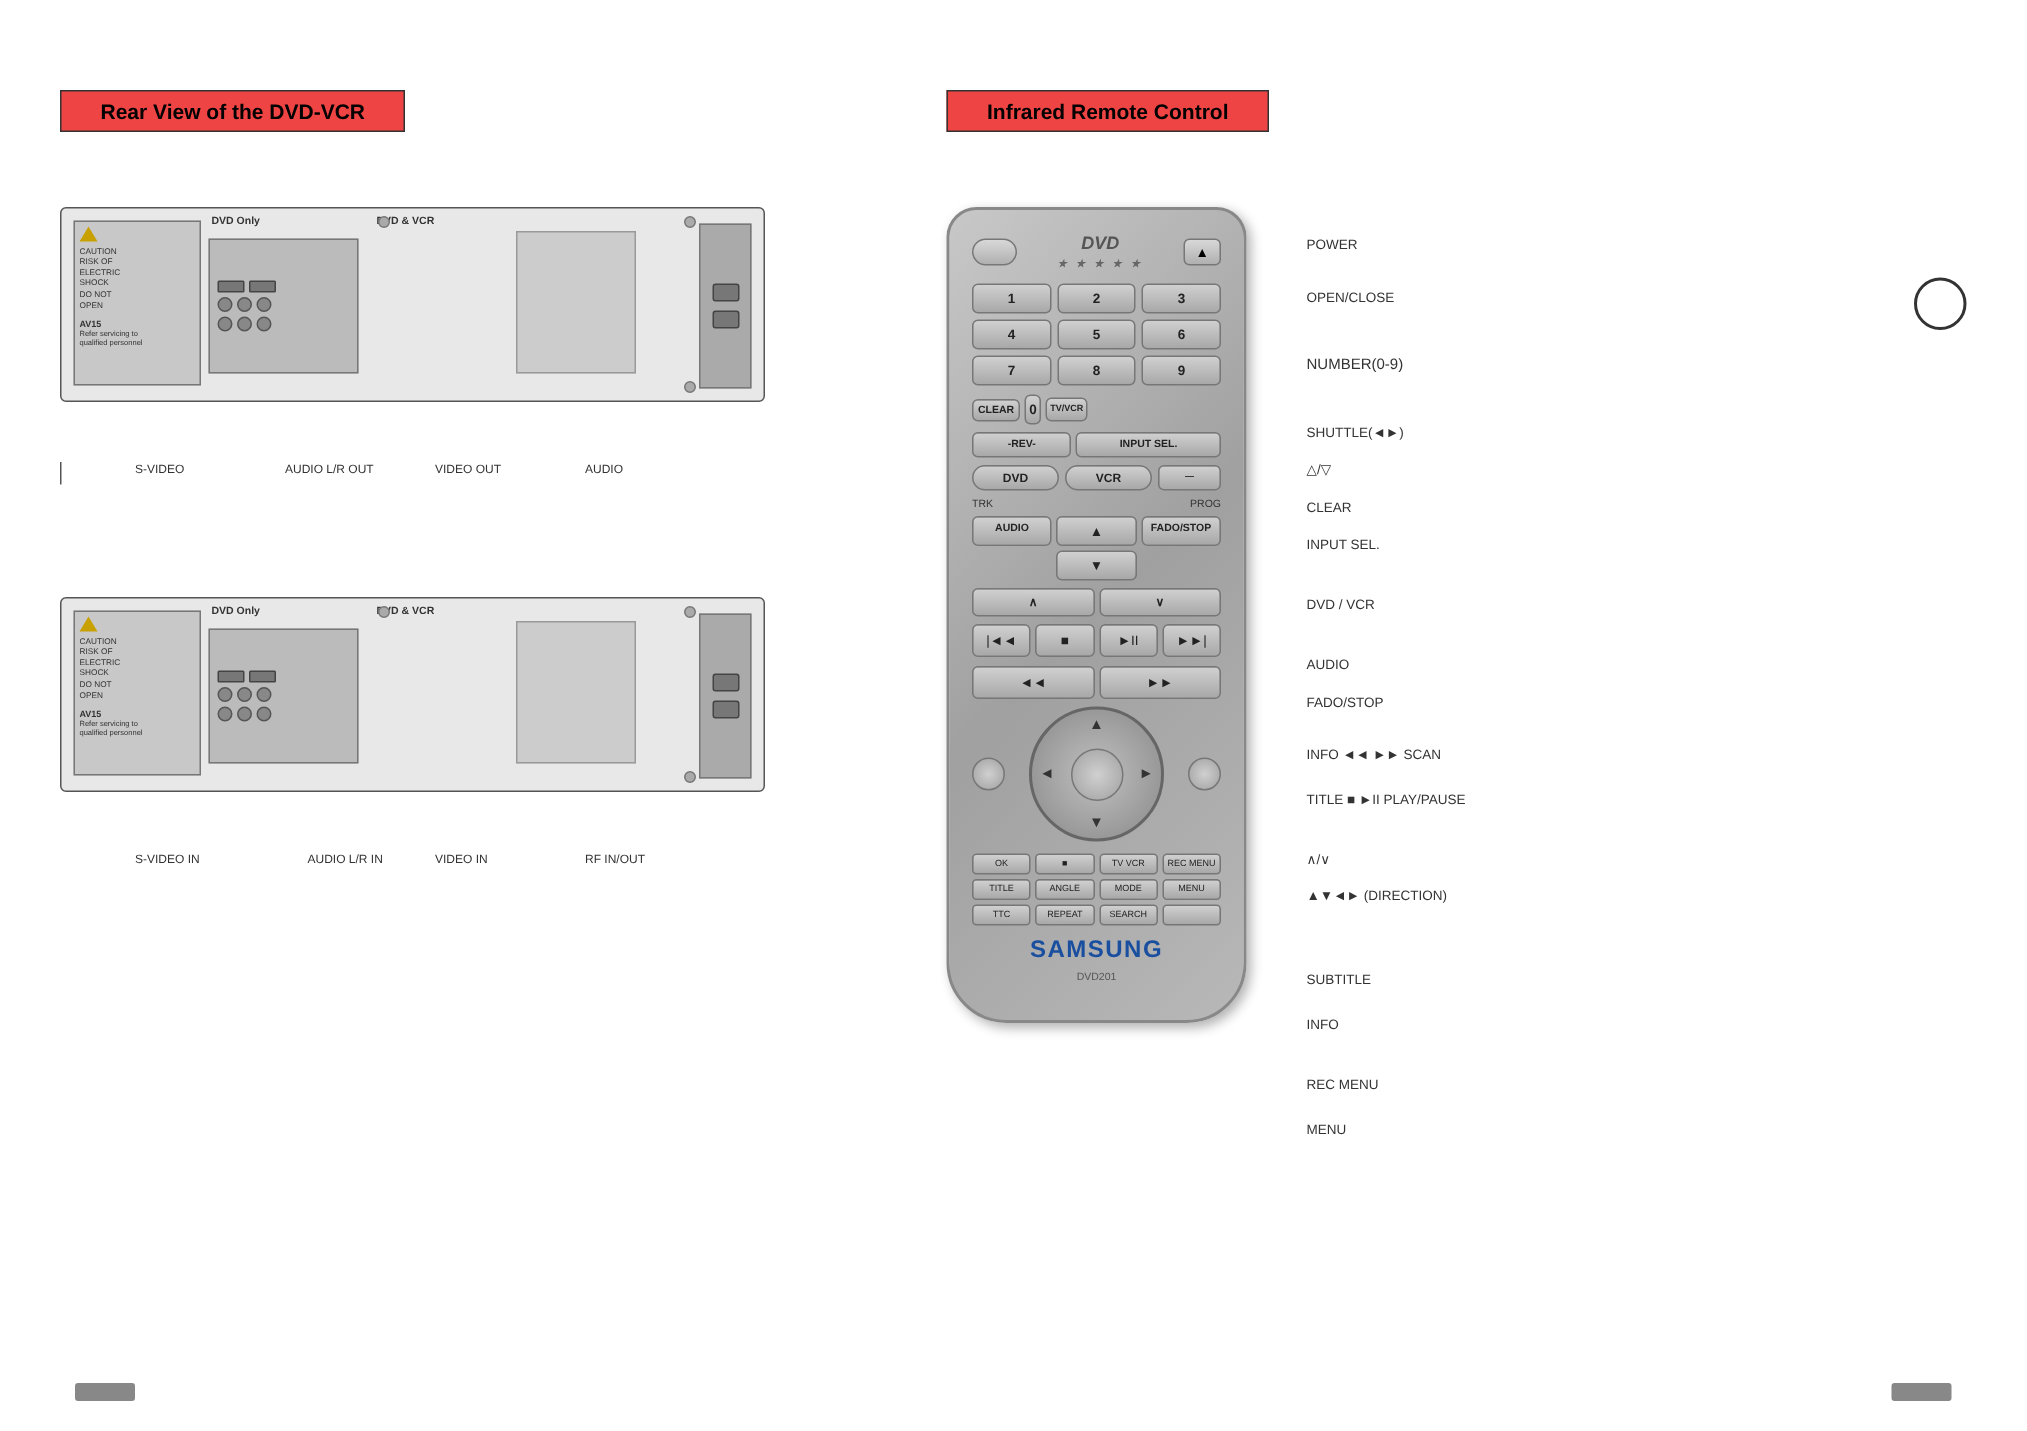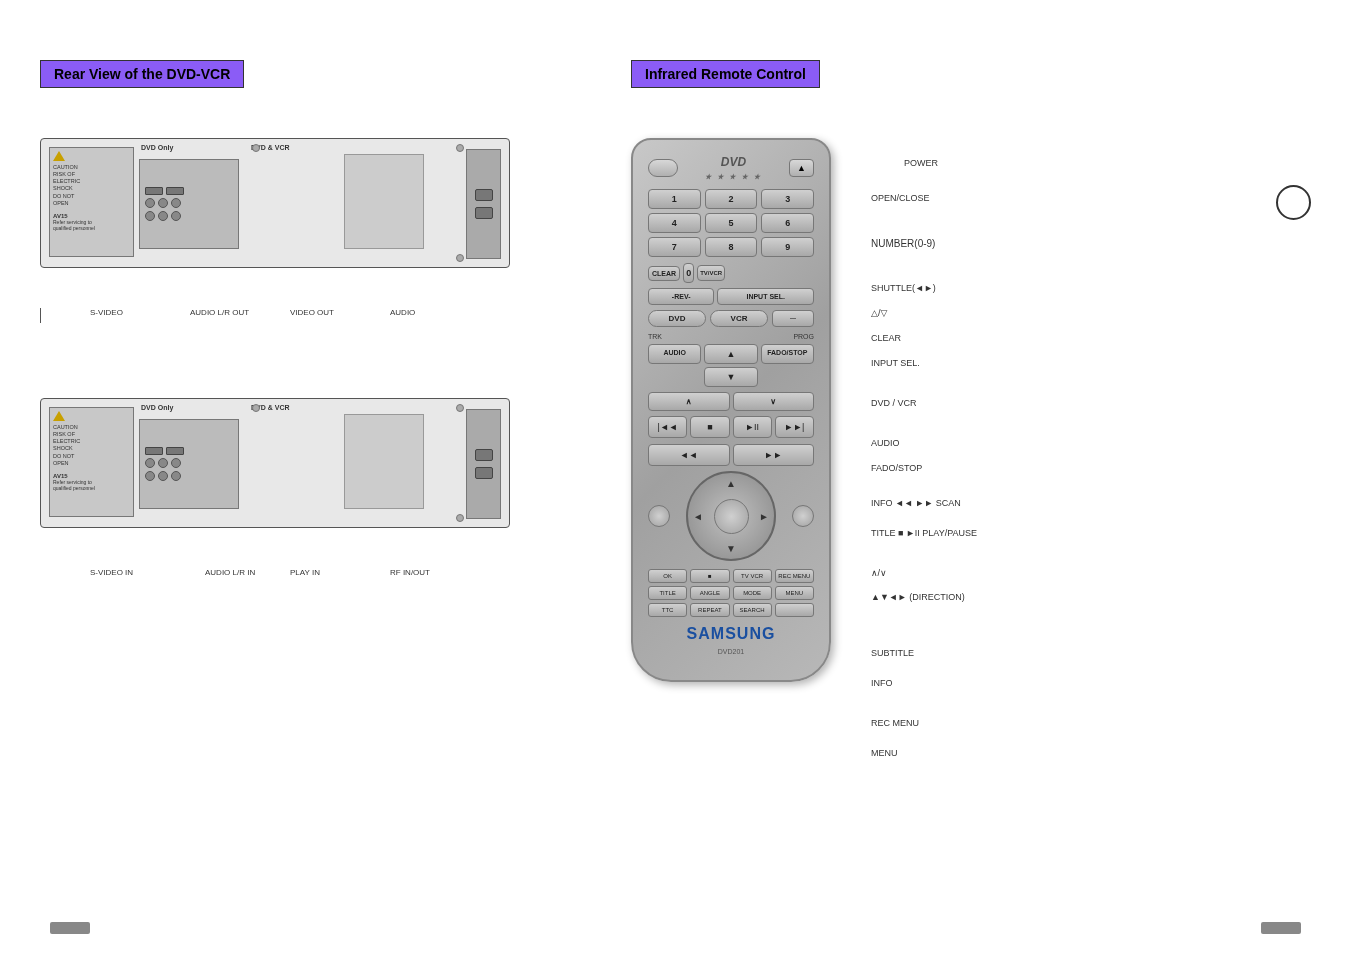--- a/index.html
+++ b/index.html
@@ -24,26 +24,26 @@
     
     .left-section {
       position: absolute;
       left: 40px;
       top: 60px;
       width: 550px;
     }
 
     .section-header {
       border: 1.5px solid #333;
-      padding: 5px 13px;
+      padding: 5px 26px;
       font-weight: bold;
       font-size: 14px;
       display: inline-block;
       margin-bottom: 30px;
-      background: #8b5cf6;
+      background: #ef4444;
     }
 
     .dvd-vcr-diagram {
       margin-top: 20px;
     }
 
     .diagram-box {
       border: 1.5px solid #555;
       background: #e8e8e8;
       position: relative;
@@ -548,21 +548,21 @@
 
         <div style="position:absolute; top:5px; right:45px; width:8px; height:8px; border-radius:50%; background:#aaa; border:1px solid #777;"></div>
         <div style="position:absolute; bottom:5px; right:45px; width:8px; height:8px; border-radius:50%; background:#aaa; border:1px solid #777;"></div>
         <div style="position:absolute; top:5px; left:45%; width:8px; height:8px; border-radius:50%; background:#aaa; border:1px solid #777;"></div>
         <div style="position:absolute; right:85px; top:15px; width:80px; height:95px; background:#ccc; border:1px solid #999;"></div>
       </div>
 
       <div style="position:relative; height:80px; width:470px;">
         <div style="position:absolute; left:50px; top:0; font-size:8px; color:#333;">S-VIDEO IN</div>
         <div style="position:absolute; left:165px; top:0; font-size:8px; color:#333;">AUDIO L/R IN</div>
-        <div style="position:absolute; left:250px; top:0; font-size:8px; color:#333;">PLAY IN</div>
+        <div style="position:absolute; left:250px; top:0; font-size:8px; color:#333;">VIDEO IN</div>
         <div style="position:absolute; left:350px; top:0; font-size:8px; color:#333;">RF IN/OUT</div>
       </div>
     </div>
   </div>
 
   <div class="right-section">
     <div class="section-header">Infrared Remote Control</div>
 
     
     <div style="position:relative; margin-top:20px; display:flex; gap:30px;">
@@ -671,21 +671,21 @@
           <div class="bot-btn">REPEAT</div>
           <div class="bot-btn">SEARCH</div>
           <div class="bot-btn"></div>
         </div>
 
         <div class="samsung-logo">SAMSUNG</div>
         <div class="model-number">DVD201</div>
       </div>
 
       <div style="position:relative; width:200px;">
-        <div style="position:absolute; top:20px; left:10px; font-size:9px; color:#333; white-space:nowrap;margin-left:33px;">POWER</div>
+        <div style="position:absolute; top:20px; left:10px; font-size:9px; color:#333; white-space:nowrap;">POWER</div>
         <div style="position:absolute; top:55px; left:10px; font-size:9px; color:#333; white-space:nowrap;">OPEN/CLOSE</div>
         <div style="position:absolute; top:100px; left:10px; font-size:10px; color:#333; white-space:nowrap;">NUMBER(0-9)</div>
         <div style="position:absolute; top:145px; left:10px; font-size:9px; color:#333; white-space:nowrap;">SHUTTLE(◄►)</div>
         <div style="position:absolute; top:170px; left:10px; font-size:9px; color:#333; white-space:nowrap;">△/▽</div>
         <div style="position:absolute; top:195px; left:10px; font-size:9px; color:#333; white-space:nowrap;">CLEAR</div>
         <div style="position:absolute; top:220px; left:10px; font-size:9px; color:#333; white-space:nowrap;">INPUT SEL.</div>
         <div style="position:absolute; top:260px; left:10px; font-size:9px; color:#333; white-space:nowrap;">DVD / VCR</div>
         <div style="position:absolute; top:300px; left:10px; font-size:9px; color:#333; white-space:nowrap;">AUDIO</div>
         <div style="position:absolute; top:325px; left:10px; font-size:9px; color:#333; white-space:nowrap;">FADO/STOP</div>
         <div style="position:absolute; top:360px; left:10px; font-size:9px; color:#333; white-space:nowrap;">INFO ◄◄ ►► SCAN</div>

